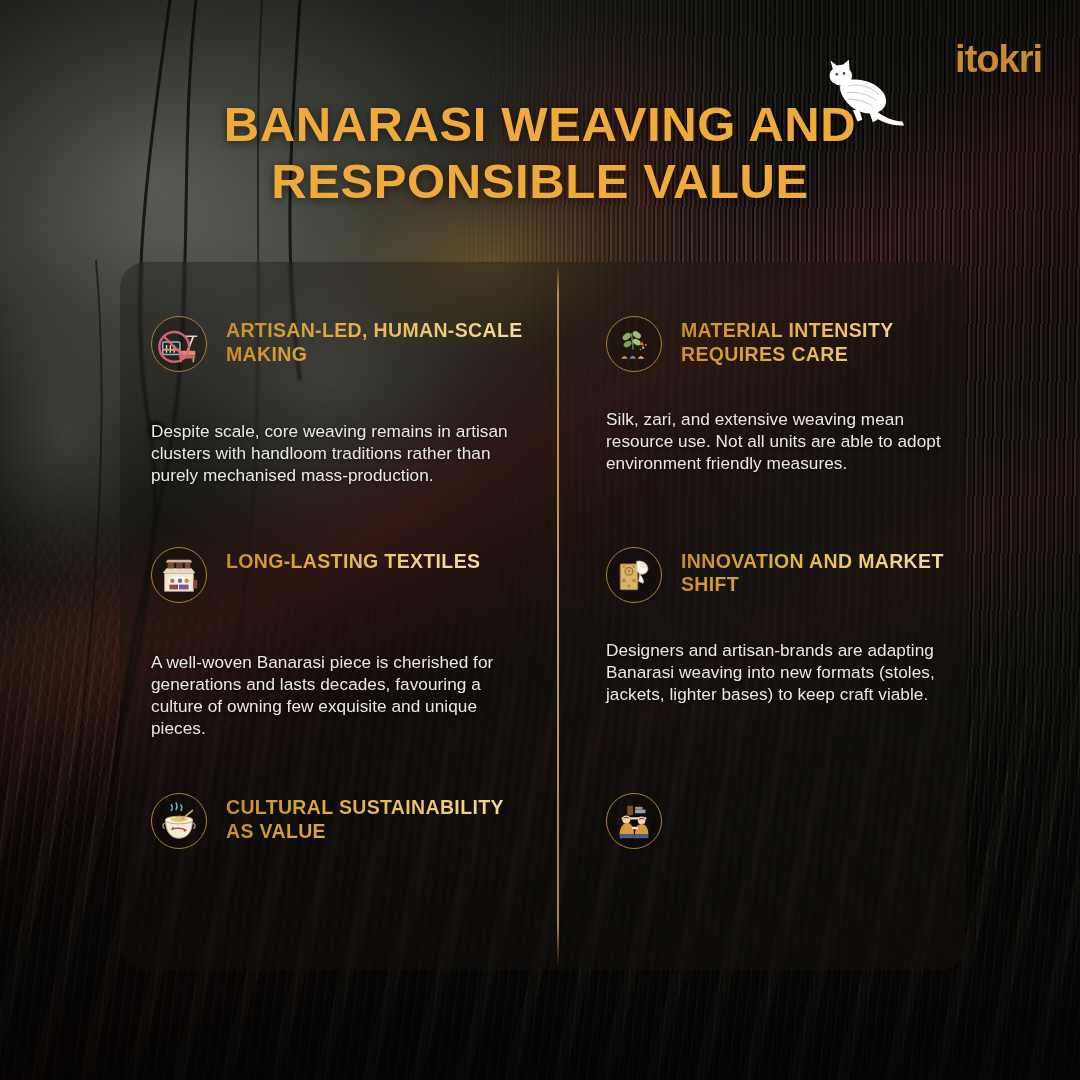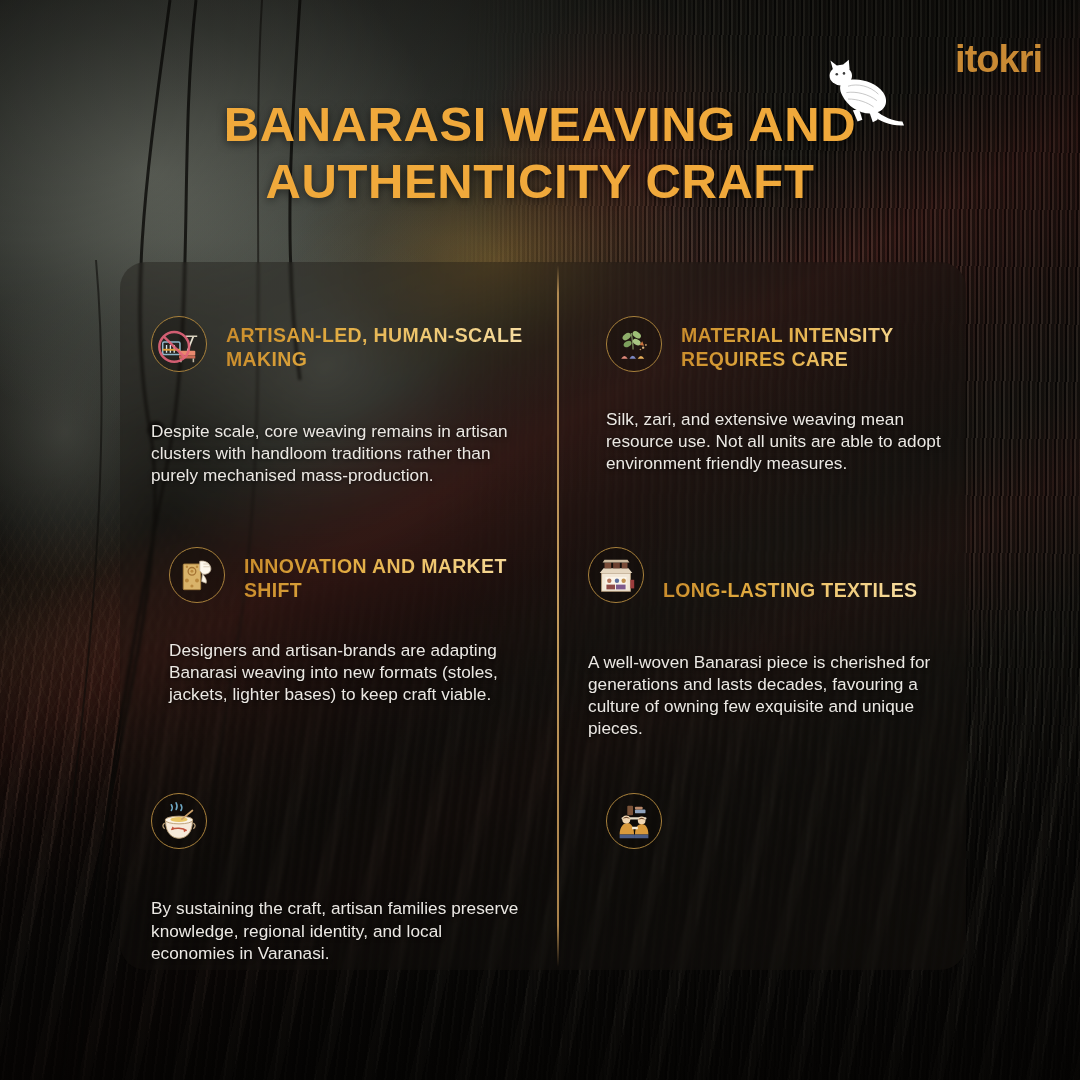--- a/index.html
+++ b/index.html
@@ -156,21 +156,21 @@
     grid-template-rows:repeat(3, 1fr);
     z-index:6;
   }
   .card {
     padding:52px 28px 0 31px;
   }
   .card.right { padding-left:49px; padding-right:22px; }
 
   .card-head {
     display:flex;
-    align-items:flex-end;
+    align-items:flex-start;
     gap:19px;
   }
   .icon-ring {
     flex:0 0 auto;
     width:56px; height:56px;
     border-radius:50%;
     border:1.4px solid #A9813C;
     background:rgba(12,10,8,.30);
     display:flex; align-items:center; justify-content:center;
     overflow:hidden;
@@ -225,21 +225,21 @@
       <path d="M96 260 C 110 420, 96 620, 70 820"></path>
     </g>
     <circle cx="156" cy="430" r="9" fill="#0b0908"></circle>
   </svg>
 
   <div class="bg bg-vignette"></div>
 
   <div class="title-wrap">
     <div class="title">
       <span>BANARASI WEAVING AND</span><br>
-      <span>AUTHENTICITY CRAFT</span>
+      <span>RESPONSIBLE VALUE</span>
     </div>
   </div>
 
   <svg class="cat" viewBox="0 0 120 92">
     <g fill="#ffffff">
       <path d="M22 22 l-4 -14 8 6 8 -1 7 -6 1 12 z"></path>
       <ellipse cx="31" cy="27" rx="14" ry="12"></ellipse>
       <path d="M34 34 C 52 28, 74 34, 84 48 C 92 60, 86 72, 72 74 C 56 76, 40 66, 33 52 C 29 44, 29 38, 34 34 Z"></path>
       <path d="M74 70 C 84 78, 96 84, 108 84 l2 5 C 94 90, 80 84, 70 76 Z"></path>
       <path d="M46 70 l6 14 6 -2 -4 -13 Z"></path>
@@ -301,20 +301,44 @@
             <path d="M10 40 q3.6 -6 7.2 0 z" fill="#e08a7a"></path>
             <path d="M19 40 q3.6 -6.6 7.2 0 z" fill="#7a86c0"></path>
             <path d="M28 40 q3.6 -6 7.2 0 z" fill="#e8b05a"></path>
           </svg>
         </div>
         <div class="card-title">MATERIAL INTENSITY REQUIRES CARE</div>
       </div>
       <div class="card-body">Silk, zari, and extensive weaving mean resource use. Not all units are able to adopt environment friendly measures.</div>
     </div>
 
+    <div class="card left">
+      <div class="card-head">
+        <div class="icon-ring">
+          <svg width="46" height="46" viewBox="0 0 48 48">
+            <rect x="9" y="22" width="30" height="19" fill="#f2e7d6" stroke="#b89f7e" stroke-width=".9"></rect>
+            <path d="M7 22 h34 l-4 -5 h-26 z" fill="#e6d7c0" stroke="#b09madd" stroke-width=".6"></path>
+            <rect x="12" y="11" width="7" height="6" fill="#7a4c38"></rect>
+            <rect x="21" y="11" width="7" height="6" fill="#6d4130"></rect>
+            <rect x="30" y="11" width="6" height="6" fill="#7a4c38"></rect>
+            <path d="M10 11 h28 l-2 -3 h-24 z" fill="#cdbba0"></path>
+            <rect x="13" y="26" width="22" height="13" fill="#fbf4e8"></rect>
+            <rect x="14" y="34" width="9" height="5" fill="#8e4a46"></rect>
+            <rect x="24" y="34" width="10" height="5" fill="#7e5a8c"></rect>
+            <circle cx="17" cy="30" r="2.3" fill="#b5745a"></circle>
+            <circle cx="25" cy="30" r="2.3" fill="#5d6f9c"></circle>
+            <circle cx="32" cy="30" r="2.3" fill="#c09050"></circle>
+            <rect x="39" y="29" width="4" height="9" fill="#9c3c3c"></rect>
+          </svg>
+        </div>
+        <div class="card-title">LONG-LASTING TEXTILES</div>
+      </div>
+      <div class="card-body">A well-woven Banarasi piece is cherished for generations and lasts decades, favouring a culture of owning few exquisite and unique pieces.</div>
+    </div>
+
     <div class="card right">
       <div class="card-head">
         <div class="icon-ring">
           <svg width="44" height="44" viewBox="0 0 48 48">
             <rect x="9" y="12" width="19" height="28" rx="1" fill="#d9b36a" stroke="#a67f3e" stroke-width="1"></rect>
             <g fill="#b8863c" opacity=".95">
               <circle cx="18.5" cy="20" r="4.2" fill="none" stroke="#a06f30" stroke-width="1.4"></circle>
               <circle cx="18.5" cy="20" r="1.6"></circle>
               <circle cx="13" cy="30" r="2.1"></circle>
               <circle cx="24" cy="30" r="2.1"></circle>
@@ -323,44 +347,20 @@
               <circle cx="24" cy="15" r="1.3"></circle>
             </g>
             <path d="M27 9 C 33 8, 38 11, 39 16 C 40 21, 35 24, 30 23 L 27 19 z" fill="#fdf7ec" stroke="#c3b39a" stroke-width=".9"></path>
             <path d="M30 23 C 33 26, 35 30, 34 33 L 29 31 z" fill="#fbf3e6" stroke="#c3b39a" stroke-width=".8"></path>
             <path d="M31 12 h6 M31 15 h7" stroke="#cdbda4" stroke-width=".8"></path>
           </svg>
         </div>
         <div class="card-title">INNOVATION AND MARKET SHIFT</div>
       </div>
       <div class="card-body">Designers and artisan-brands are adapting Banarasi weaving into new formats (stoles, jackets, lighter bases) to keep craft viable.</div>
-    </div>
-
-    <div class="card left">
-      <div class="card-head">
-        <div class="icon-ring">
-          <svg width="46" height="46" viewBox="0 0 48 48">
-            <rect x="9" y="22" width="30" height="19" fill="#f2e7d6" stroke="#b89f7e" stroke-width=".9"></rect>
-            <path d="M7 22 h34 l-4 -5 h-26 z" fill="#e6d7c0" stroke="#b09madd" stroke-width=".6"></path>
-            <rect x="12" y="11" width="7" height="6" fill="#7a4c38"></rect>
-            <rect x="21" y="11" width="7" height="6" fill="#6d4130"></rect>
-            <rect x="30" y="11" width="6" height="6" fill="#7a4c38"></rect>
-            <path d="M10 11 h28 l-2 -3 h-24 z" fill="#cdbba0"></path>
-            <rect x="13" y="26" width="22" height="13" fill="#fbf4e8"></rect>
-            <rect x="14" y="34" width="9" height="5" fill="#8e4a46"></rect>
-            <rect x="24" y="34" width="10" height="5" fill="#7e5a8c"></rect>
-            <circle cx="17" cy="30" r="2.3" fill="#b5745a"></circle>
-            <circle cx="25" cy="30" r="2.3" fill="#5d6f9c"></circle>
-            <circle cx="32" cy="30" r="2.3" fill="#c09050"></circle>
-            <rect x="39" y="29" width="4" height="9" fill="#9c3c3c"></rect>
-          </svg>
-        </div>
-        <div class="card-title">LONG-LASTING TEXTILES</div>
-      </div>
-      <div class="card-body">A well-woven Banarasi piece is cherished for generations and lasts decades, favouring a culture of owning few exquisite and unique pieces.</div>
     </div>
 
     <div class="card left">
       <div class="card-head">
         <div class="icon-ring">
           <svg width="46" height="46" viewBox="0 0 48 48">
             <g stroke="#6fa8c4" stroke-width="1.6" fill="none" stroke-linecap="round">
               <path d="M16 13 q2 -3 0 -6"></path>
               <path d="M21 12 q2 -3.4 0 -7"></path>
               <path d="M26 13 q2 -3 0 -6"></path>
@@ -369,22 +369,22 @@
             <ellipse cx="24" cy="23" rx="14.5" ry="4" fill="#fbf3e5" stroke="#bba078" stroke-width="1"></ellipse>
             <ellipse cx="24" cy="22.5" rx="9" ry="2.6" fill="#e8c564"></ellipse>
             <path d="M27 22 L 38 13" stroke="#caa06a" stroke-width="1.8" stroke-linecap="round"></path>
             <path d="M9 26 q-3.6 3 0 6" fill="none" stroke="#bba078" stroke-width="1.4"></path>
             <path d="M39 26 q3.6 3 0 6" fill="none" stroke="#bba078" stroke-width="1.4"></path>
             <path d="M16 33 C 20 31, 28 31, 32 34" fill="none" stroke="#c0533c" stroke-width="1.6"></path>
             <path d="M32 34 l-3.4 -1.6 l.6 3.4 z" fill="#c0533c"></path>
             <path d="M16 33 l1.2 -3.2 l2.6 2.2 z" fill="#c0533c"></path>
           </svg>
         </div>
-      </div>
-      <div class="card-body">By sustaining the craft, artisan families preserve knowledge, regional identity, and local economies in Varanasi.</div>
+        <div class="card-title">CULTURAL SUSTAINABILITY AS VALUE</div>
+      </div>
     </div>
 
     <div class="card right">
       <div class="card-head">
         <div class="icon-ring">
           <svg width="46" height="46" viewBox="0 0 48 48">
             <rect x="17" y="8" width="6" height="10" rx="1" fill="#7a5238"></rect>
             <rect x="25" y="12" width="11" height="4" rx="1" fill="#8fa3bd"></rect>
             <rect x="25" y="9" width="8" height="3" rx="1" fill="#b9896a"></rect>
             <rect x="11" y="20" width="26" height="2.4" rx="1" fill="#e6dcc6"></rect>

